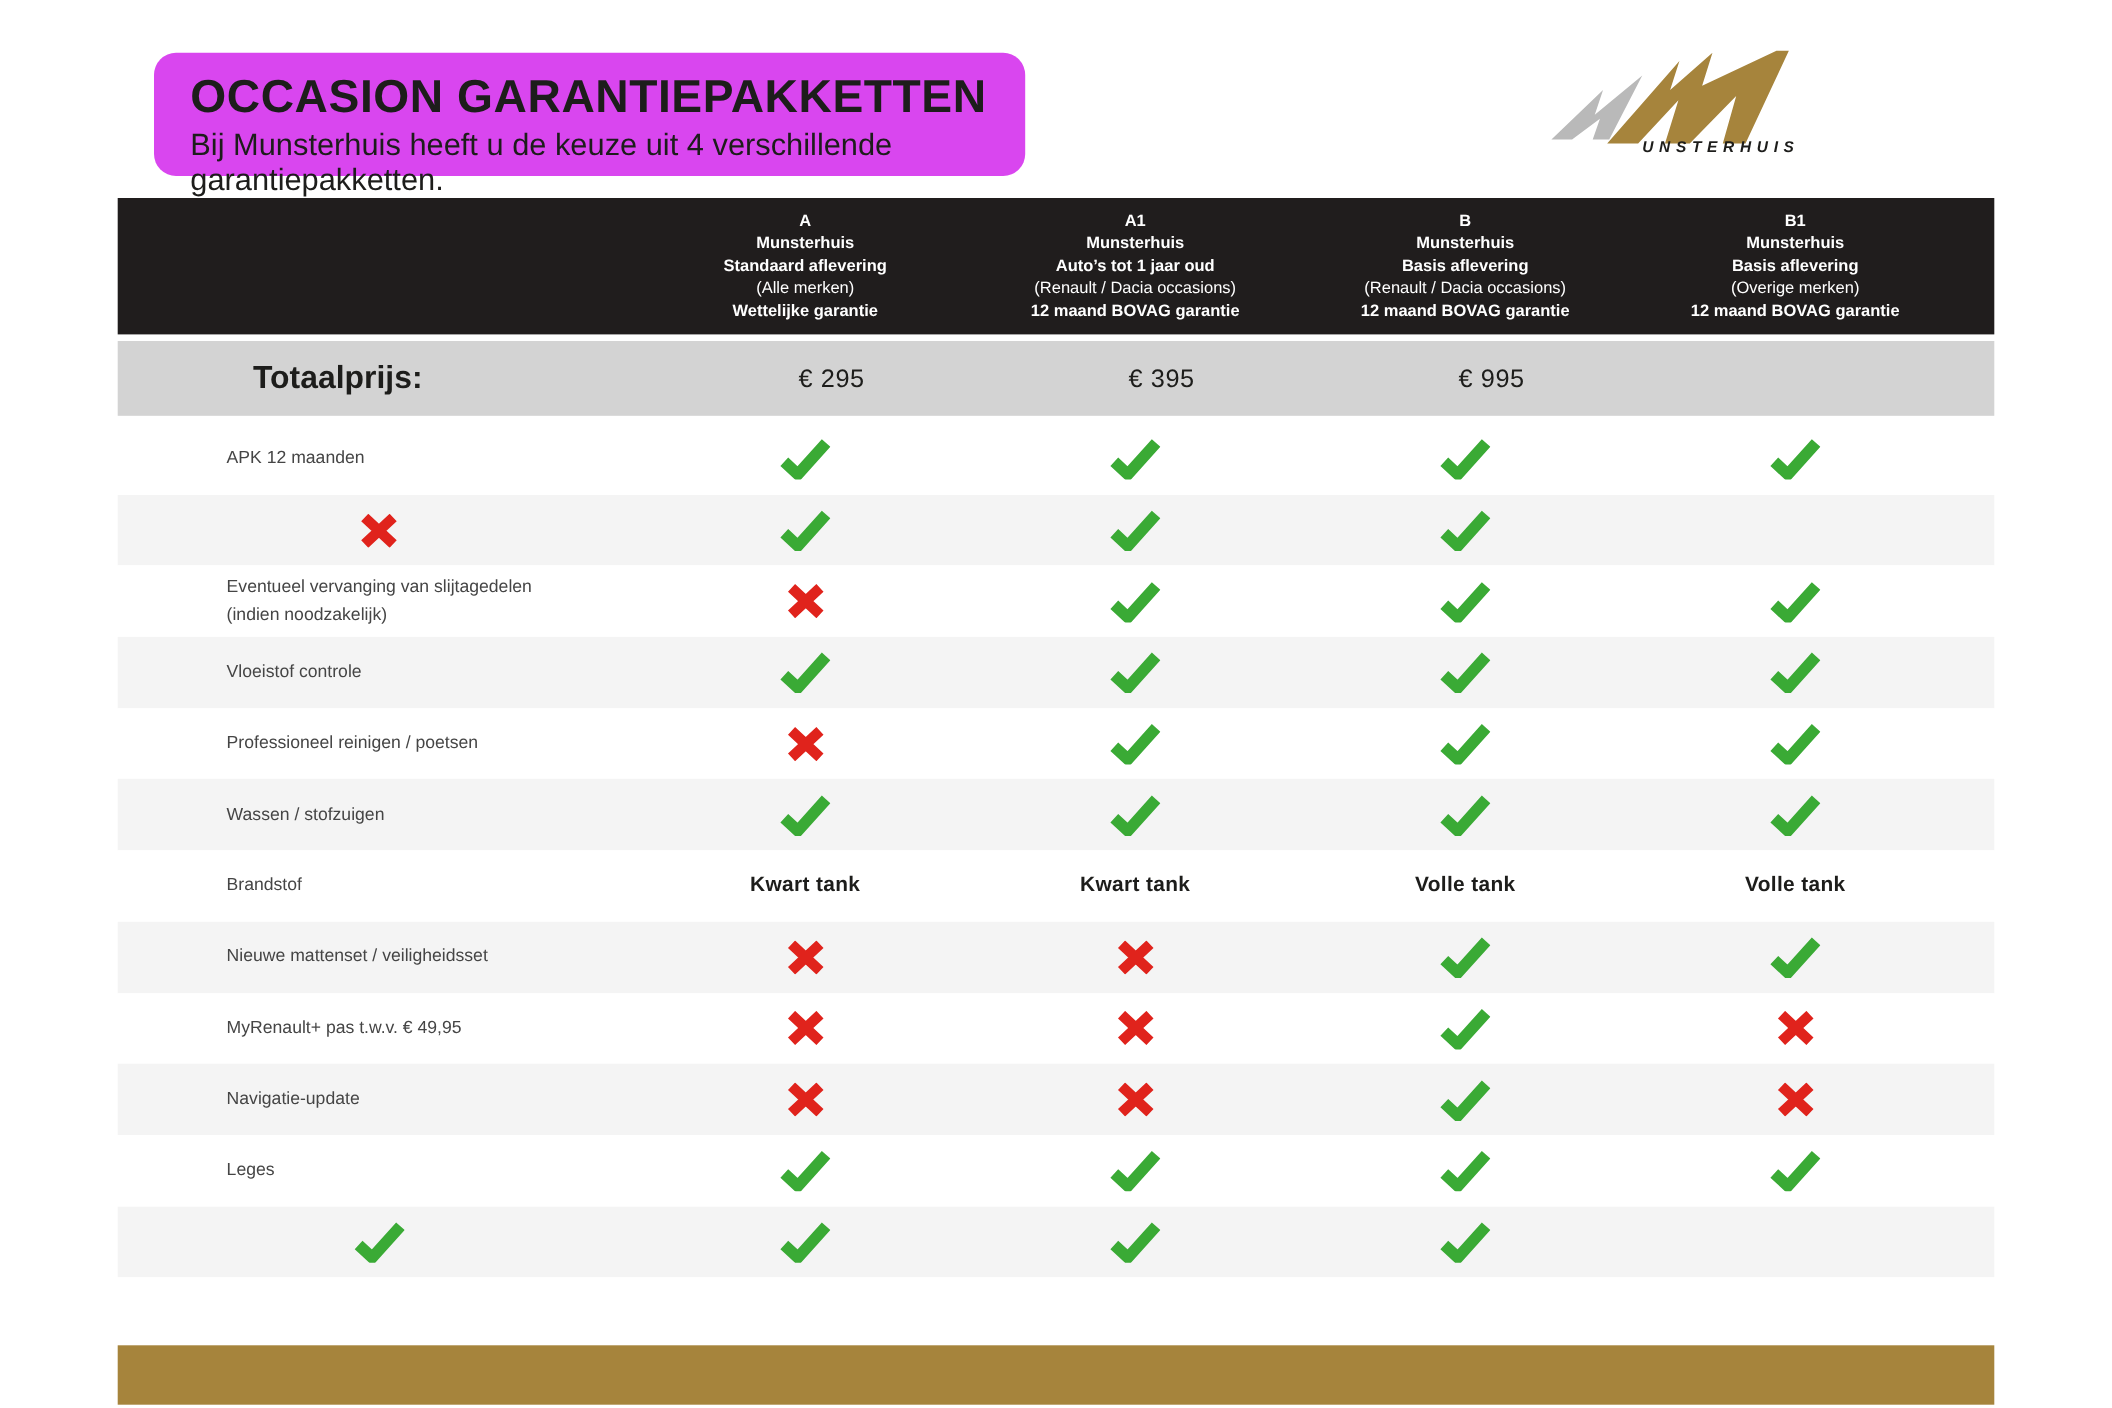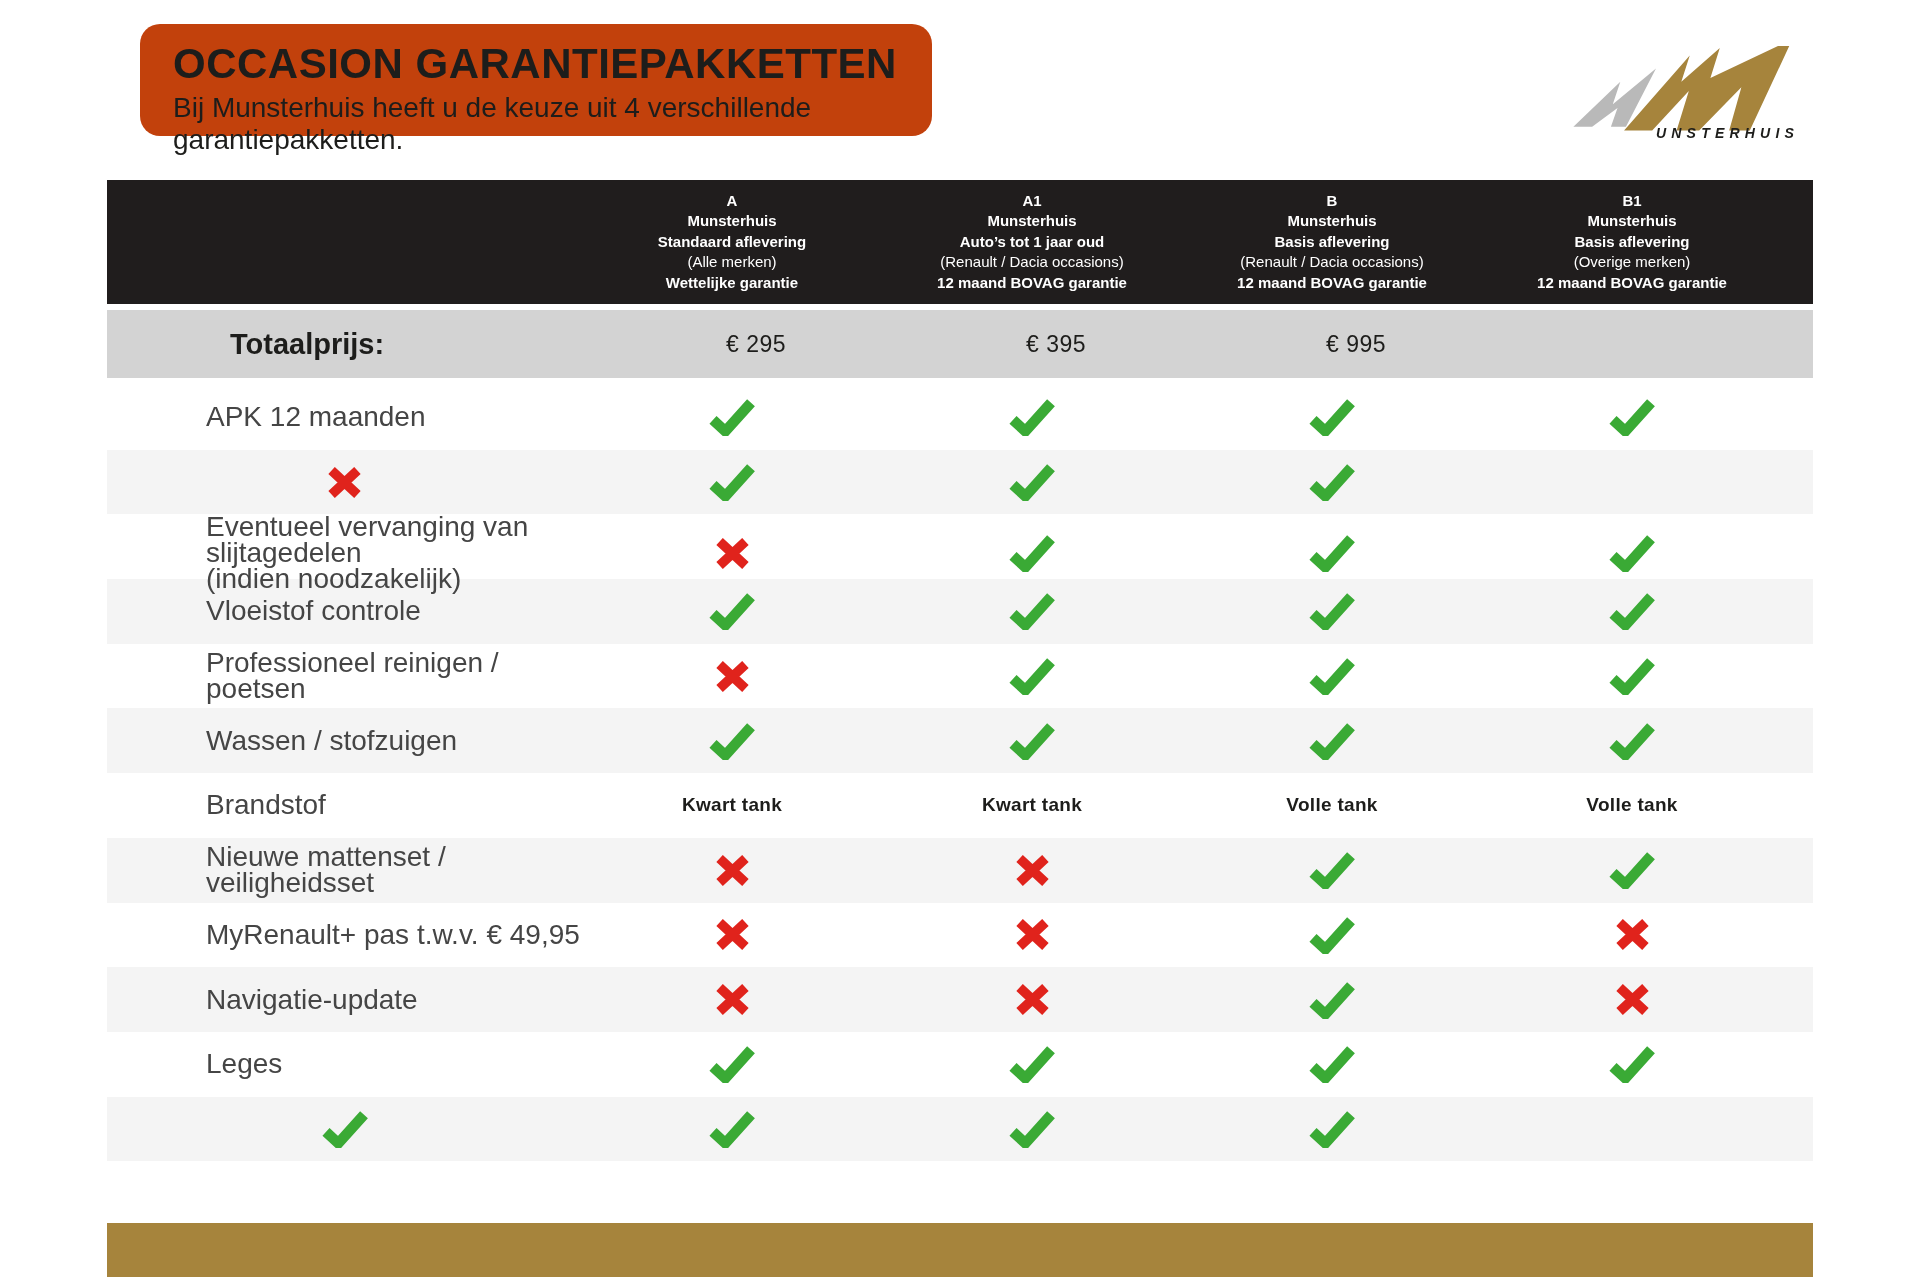--- a/index.html
+++ b/index.html
@@ -4,44 +4,44 @@
 <style>
   html,body{margin:0;padding:0;}
   body{
     width:1920px;height:1280px;background:#ffffff;overflow:hidden;
     font-family:"Liberation Sans","DejaVu Sans",sans-serif;color:#1d1d1b;
     position:relative;
     --check:#3aaa35;--cross:#e0231c;--header-bg:#201d1d;--total-bg:#d3d3d3;
     --stripe:#f4f4f4;--gold:#a6843c;
   }
   .title-box{
-    position:absolute;left:140px;top:24px;width:792px;height:112px;
-    background:#c2410c;border-radius:20px;box-sizing:border-box;
+    position:absolute;left:140px;top:48px;width:792px;height:112px;
+    background:#d946ef;border-radius:20px;box-sizing:border-box;
     padding:16px 0 0 33px;
   }
   .title-box h1{margin:0;font-size:42px;font-weight:800;letter-spacing:.5px;color:#1d1d1b;}
   .title-box p{margin:4px 0 0;font-size:28px;color:#1d1d1b;}
-  .logo{position:absolute;left:1564px;top:42px;width:244px;height:102px;}
+  .logo{position:absolute;left:1401px;top:42px;width:244px;height:102px;}
   .logo svg{width:100%;height:100%;}
   .tbl{position:absolute;left:107px;top:180px;width:1706px;}
   .grid{display:grid;grid-template-columns:475px 300px 300px 300px 300px;}
   .thead{
     height:124px;background:var(--header-bg);color:#ffffff;
     align-items:center;text-align:center;
   }
   .col-head{font-size:15px;line-height:20.5px;}
   .col-head .b{font-weight:bold;}
   .gap6{height:6px;}
   .gap7{height:7px;}
   .total-row{height:68px;background:var(--total-bg);align-items:center;padding-left:24px;}
   .total-label{font-size:29px;font-weight:bold;padding-left:99px;}
   .total-val{font-size:23px;font-weight:normal;text-align:center;letter-spacing:.5px;}
   .frow{height:64.7px;align-items:center;background:#ffffff;}
   .frow:nth-child(even){background:var(--stripe);}
-  .feature-label{font-size:28px;color:#454545;padding-left:99px;line-height:26px;}
+  .feature-label{font-size:16px;color:#454545;padding-left:99px;line-height:26px;}
   .val-cell{text-align:center;line-height:0;}
   .val-cell svg{vertical-align:middle;}
   .tank{font-size:19px;font-weight:bold;color:#1d1d1b;line-height:normal;letter-spacing:.3px;}
   .footer-bar{
     position:absolute;left:107px;top:1223px;width:1706px;height:54px;
     background:var(--gold);
   }
 </style>
 </head>
 <body style="--check: #3aaa35; --cross: #e0231c; --header-bg: #201d1d; --total-bg: #d3d3d3; --stripe: #f4f4f4; --gold: #a6843c;">

